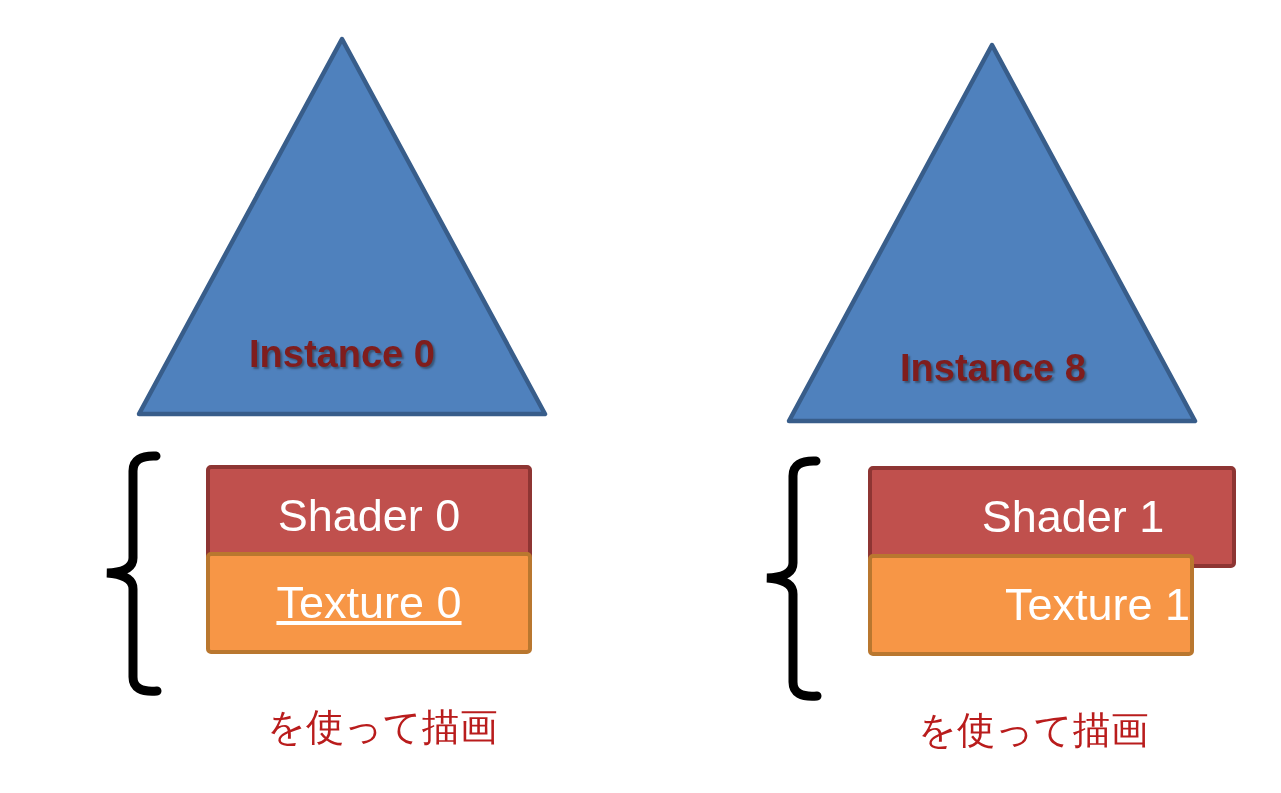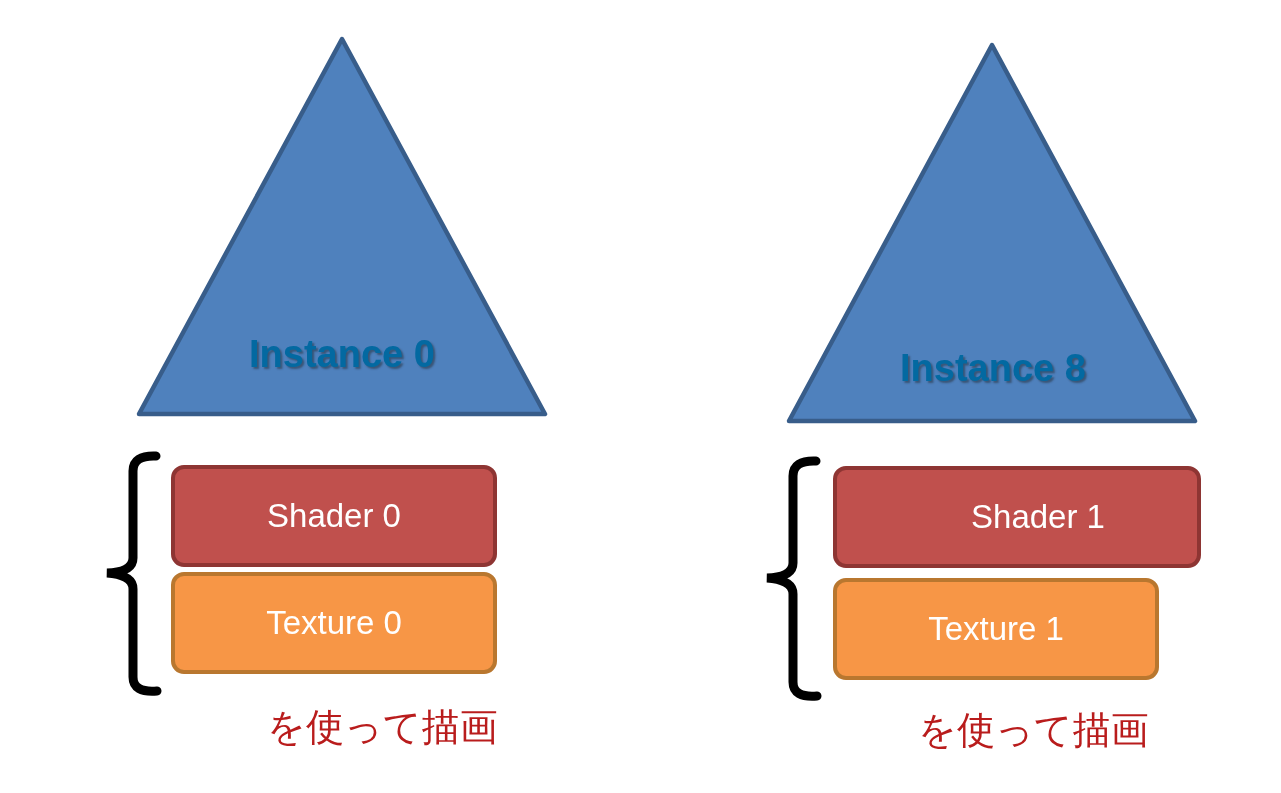--- a/index.html
+++ b/index.html
@@ -17,54 +17,55 @@
   }
   #shape-layer {
     position: absolute;
     left: 0; top: 0;
     width: 1281px;
     height: 793px;
   }
   .triangle-label {
     position: absolute;
     text-align: center;
-    color: #0369a1;
+    color: #7f1d1d;
     font-weight: bold;
     font-size: 38px;
     text-shadow: 2px 2px 2px rgba(30,30,30,0.45);
     letter-spacing: 0px;
   }
   .lbl-inst0 { left: 138px; top: 333px; width: 408px; }
   .lbl-inst1 { left: 790px; top: 347px; width: 406px; }
 
   .res-box {
     position: absolute;
     width: 318px;
     height: 94px;
     display: flex;
     align-items: center;
     justify-content: center;
     color: #ffffff;
-    font-size: 33px;
-    border-radius: 13px;
+    font-size: 45px;
+    border-radius: 5px;
     border-style: solid;
     border-width: 4px;
+    margin-left: 35px;
   }
   .shader-box {
     background: #C0504D;
     border-color: #8E3533;
   }
   .texture-box {
     background: #F79646;
     border-color: #B9772F;
   }
   .box-shader0 { left: 171px; top: 465px; }
-  .box-texture0 { left: 171px; top: 572px; }
+  .box-texture0 { left: 171px; top: 552px; text-decoration: underline; }
   .box-shader1 { left: 833px; top: 466px; padding-left: 42px; }
-  .box-texture1 { left: 833px; top: 578px; }
+  .box-texture1 { left: 833px; top: 554px; justify-content: flex-end; }
 
   .caption {
     position: absolute;
     color: #b91c1c;
     font-size: 38px;
     white-space: nowrap;
   }
   .cap0 { left: 267px; top: 702px; }
   .cap1 { left: 918px; top: 705px; }
 </style>

